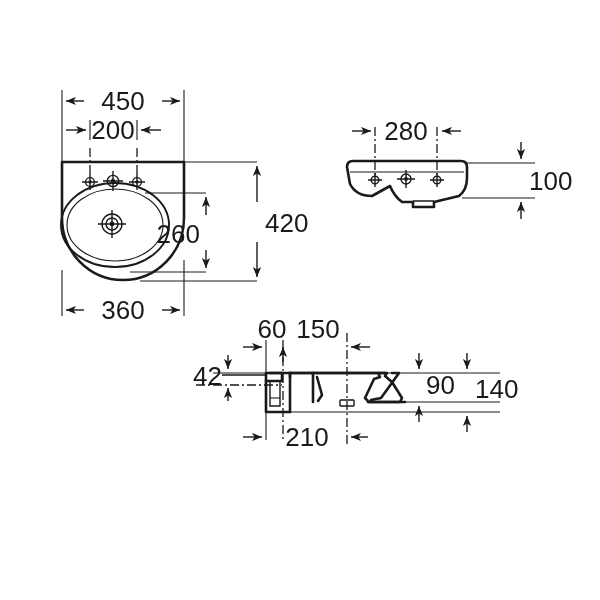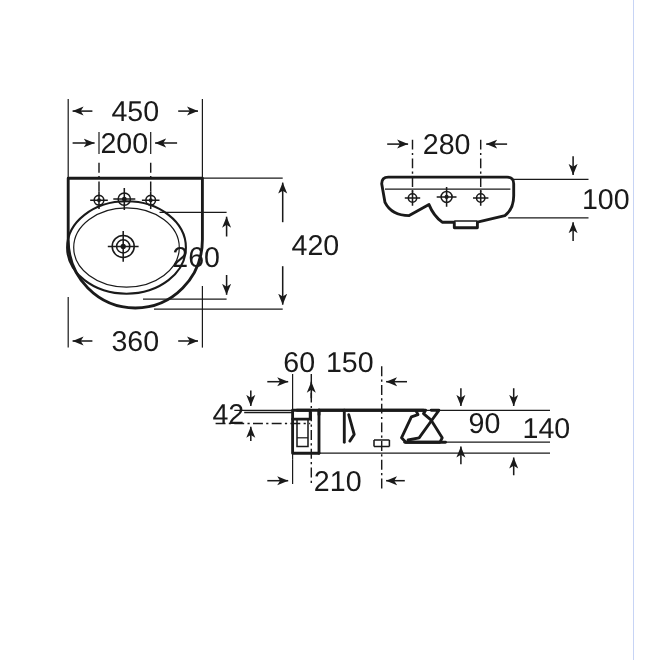--- a/index.html
+++ b/index.html
@@ -7,21 +7,21 @@
     padding: 0;
     background: #ffffff;
   }
   body {
     font-family: "Liberation Sans", sans-serif;
   }
   #sheet {
     position: relative;
     width: 576px;
     height: 600px;
-    background: #1d4ed8;
+    background: #c4b5fd;
     overflow: hidden;
   }
   #sheet svg {
     display: block;
   }
   text {
     font-family: "Liberation Sans", sans-serif;
     fill: #1a1a1a;
   }
   .dim-text {

